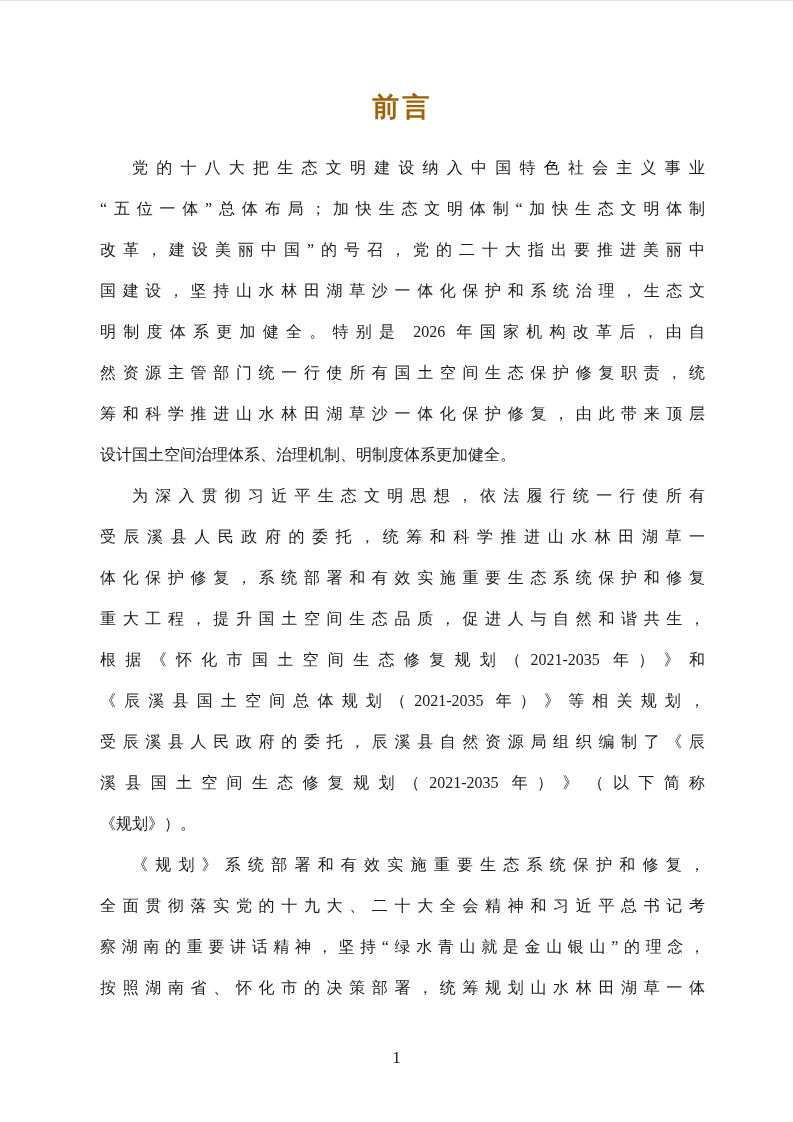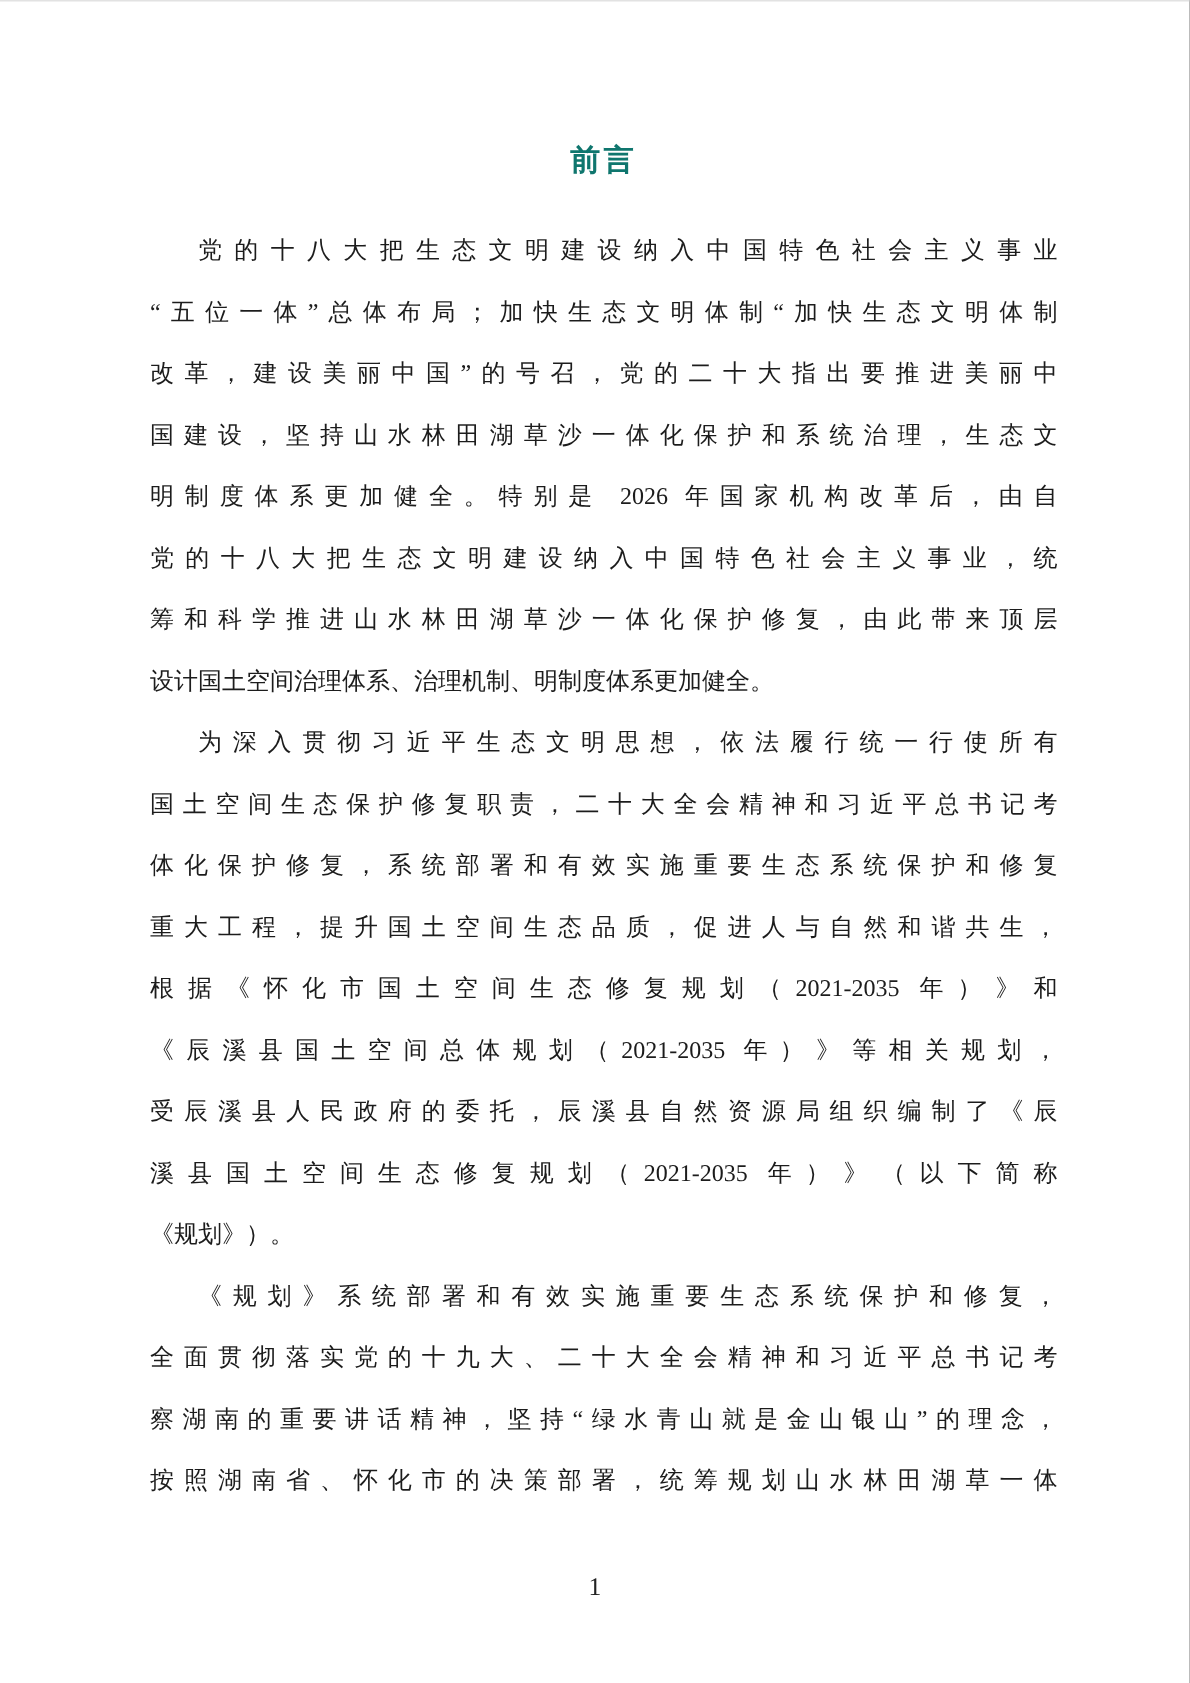--- a/index.html
+++ b/index.html
@@ -14,24 +14,24 @@
     border-top: 1px solid #e2e2e2;
     overflow: hidden;
     color: #1c1c1c;
     font-family: "Liberation Serif", "DejaVu Serif", serif;
   }
   .title {
     margin: 0 0 20px 0;
     text-align: center;
     font-family: "Liberation Sans", "DejaVu Sans", sans-serif;
     font-weight: 700;
-    font-size: 20px;
+    font-size: 27px;
     line-height: 40px;
     letter-spacing: 0.12em;
-    color: #0f766e;
+    color: #a16207;
   }
   .para {
     margin: 0;
     font-size: 16px;
     line-height: 41px;
   }
   .line {
     display: block;
     text-align: justify;
     text-align-last: justify;
@@ -58,28 +58,28 @@
   <h1 class="title">前言</h1>
 
   <section>
 
     <p class="para">
       <span class="line first">党的十八大把生态文明建设纳入中国特色社会主义事业</span>
       <span class="line">“五位一体”总体布局；加快生态文明体制“加快生态文明体制</span>
       <span class="line">改革，建设美丽中国”的号召，党的二十大指出要推进美丽中</span>
       <span class="line">国建设，坚持山水林田湖草沙一体化保护和系统治理，生态文</span>
       <span class="line">明制度体系更加健全。特别是 2026 年国家机构改革后，由自</span>
-      <span class="line">党的十八大把生态文明建设纳入中国特色社会主义事业，统</span>
+      <span class="line">然资源主管部门统一行使所有国土空间生态保护修复职责，统</span>
       <span class="line">筹和科学推进山水林田湖草沙一体化保护修复，由此带来顶层</span>
       <span class="line end">设计国土空间治理体系、治理机制、明制度体系更加健全。</span>
     </p>
 
     <p class="para">
       <span class="line first">为深入贯彻习近平生态文明思想，依法履行统一行使所有</span>
-      <span class="line">国土空间生态保护修复职责，二十大全会精神和习近平总书记考</span>
+      <span class="line">受辰溪县人民政府的委托，统筹和科学推进山水林田湖草一</span>
       <span class="line">体化保护修复，系统部署和有效实施重要生态系统保护和修复</span>
       <span class="line">重大工程，提升国土空间生态品质，促进人与自然和谐共生，</span>
       <span class="line">根据《怀化市国土空间生态修复规划（2021-2035 年）》和</span>
       <span class="line">《辰溪县国土空间总体规划（2021-2035 年）》等相关规划，</span>
       <span class="line">受辰溪县人民政府的委托，辰溪县自然资源局组织编制了《辰</span>
       <span class="line">溪县国土空间生态修复规划（2021-2035 年）》（以下简称</span>
       <span class="line end">《规划》）。</span>
     </p>
 
     <p class="para">

